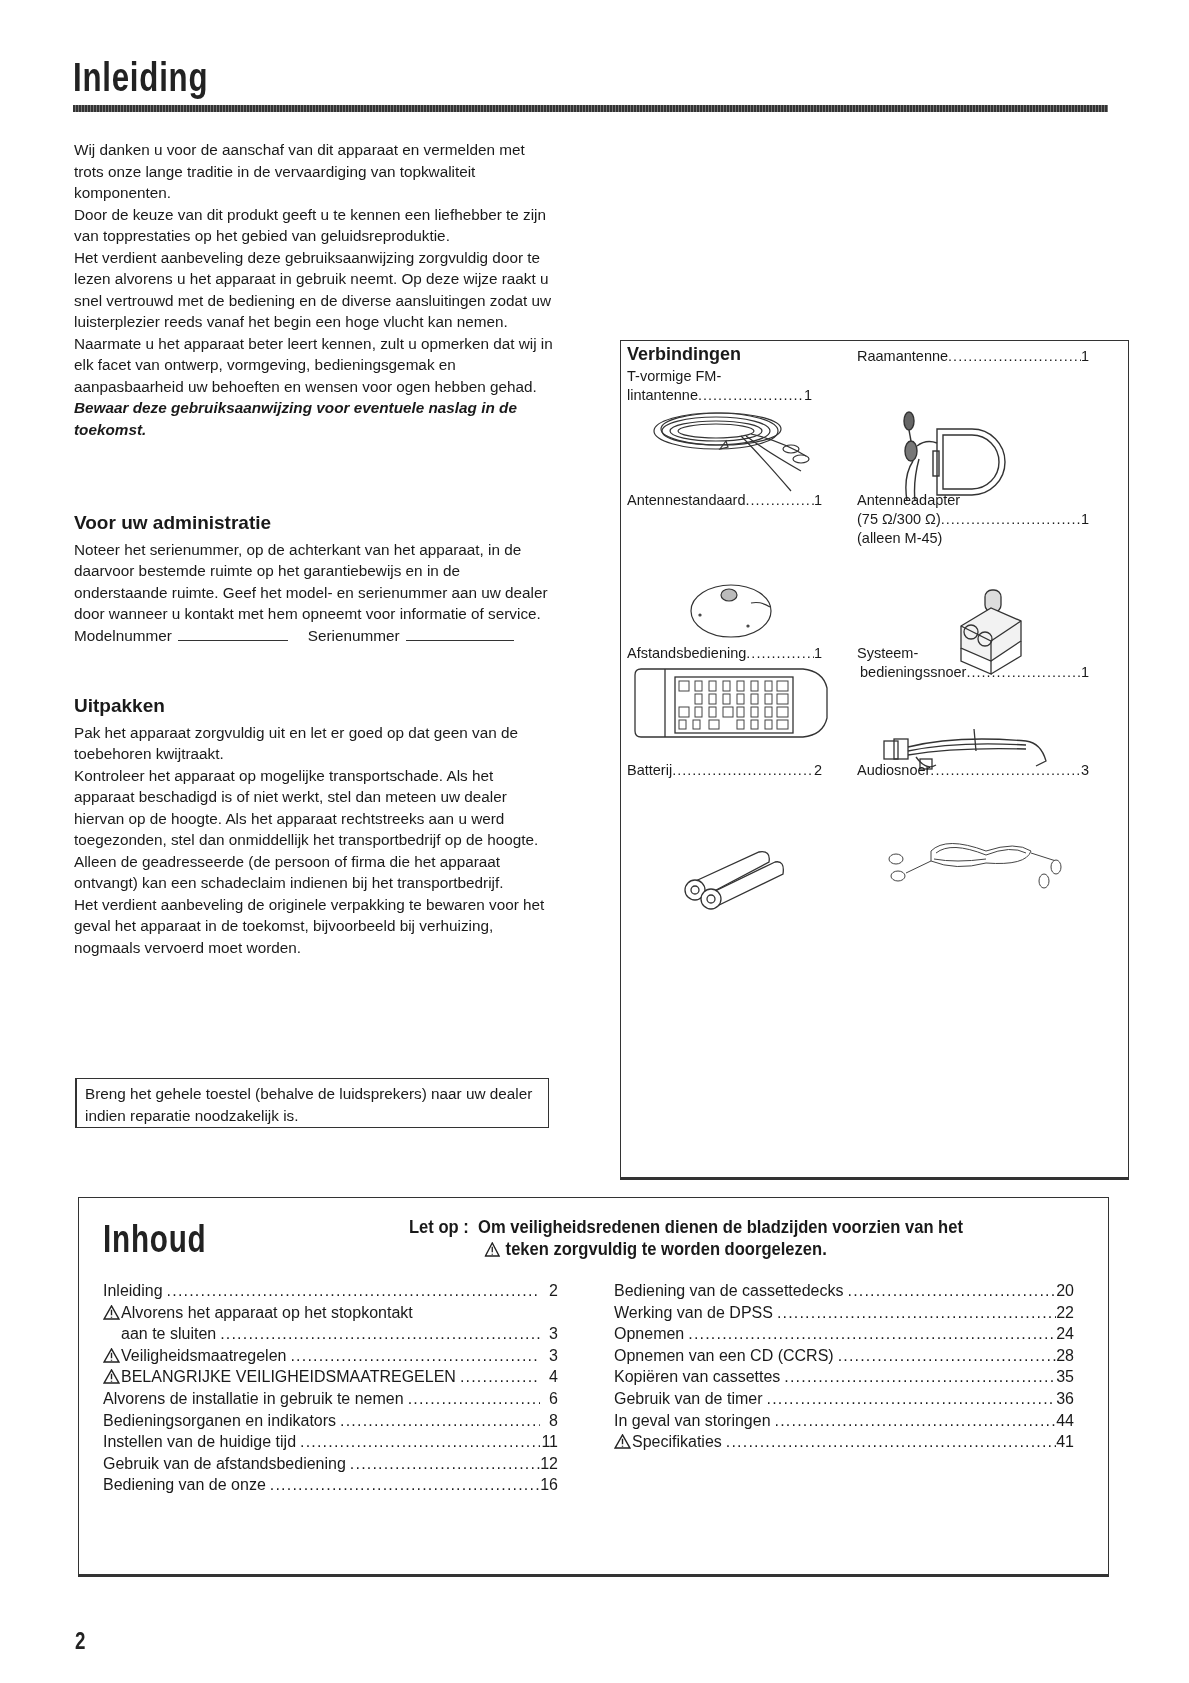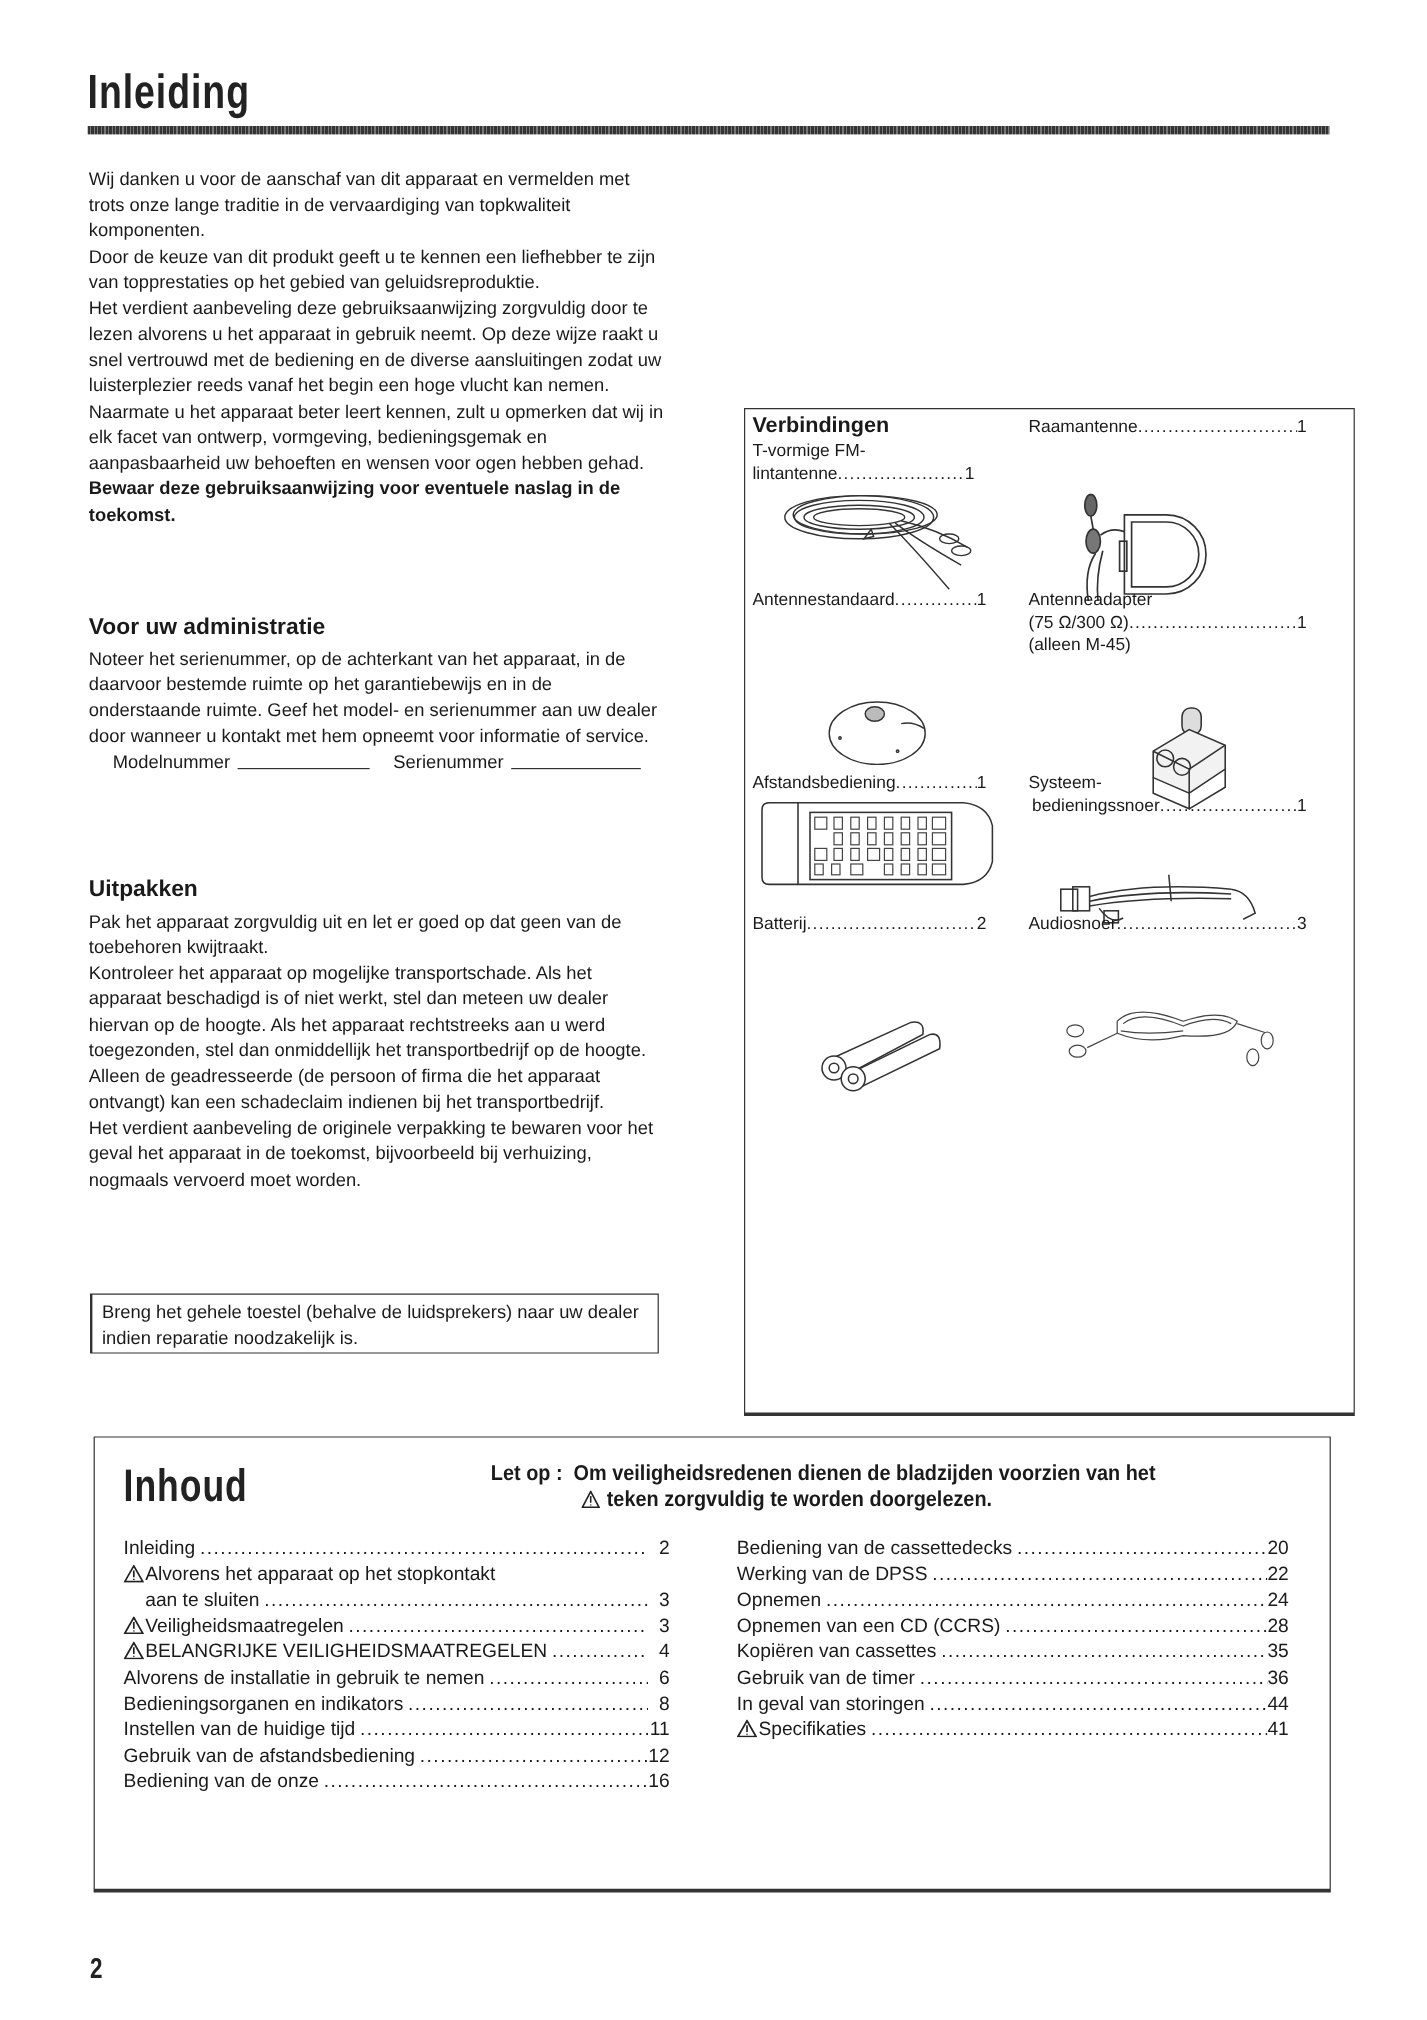--- a/index.html
+++ b/index.html
@@ -6,28 +6,28 @@
   body { width:1189px; height:1683px; position:relative; overflow:hidden; color:#1a1a1a;
          font-family:"Liberation Sans", sans-serif; }
   .abs { position:absolute; }
   .title-cond { font-family:"Liberation Sans", sans-serif; font-weight:bold; letter-spacing:1px;
                 transform:scaleX(0.78); transform-origin:left top; color:#222; }
   #main-title { left:73px; top:55px; font-size:40px; }
   #title-rule { left:73px; top:105px; width:1035px; height:7px;
                 background:repeating-linear-gradient(90deg,#333 0 2px,#777 2px 3px); }
   .body-text { font-size:15.3px; line-height:21.5px; }
   .para { margin:0; }
-  .bold { font-weight:bold; }
+  .bold { font-weight:bold;font-style:italic; }
   #intro { left:74px; top:139px; width:482px; }
   .section-h { font-size:19px; font-weight:bold; margin:0; }
   #admin { left:74px; top:512px; width:482px; }
   #admin .section-h { margin-bottom:5px; }
-  .fill-row { display:flex; align-items:flex-end; gap:6px;margin-left:20px; }
+  .fill-row { display:flex; align-items:flex-end; gap:6px; }
   .blank { display:inline-block; border-bottom:1px solid #333; height:1px; margin-bottom:5px; }
-  #unpack { left:74px; top:695px; width:482px;margin-top:36px; }
+  #unpack { left:74px; top:695px; width:482px; }
   #unpack .section-h { margin-bottom:5px; }
   #notice { left:75px; top:1078px; width:474px; height:50px; border:1.5px solid #333; border-left-width:2px;
             padding:4px 8px; box-sizing:border-box; }
   
   #acc { left:620px; top:340px; width:509px; height:840px; border:1.5px solid #333; border-bottom-width:3px; box-sizing:border-box; }
   #acc-h { position:absolute; left:6px; top:3px; font-size:18px; font-weight:bold; }
   .acc-item { position:absolute; font-size:14.5px; line-height:19px; }
   .acc-line { display:flex; }
   .acc-line .dots { flex:1; overflow:hidden; white-space:nowrap; letter-spacing:1px; }
   .acc-line .dots::before { content:"...................................................................................................."; }

